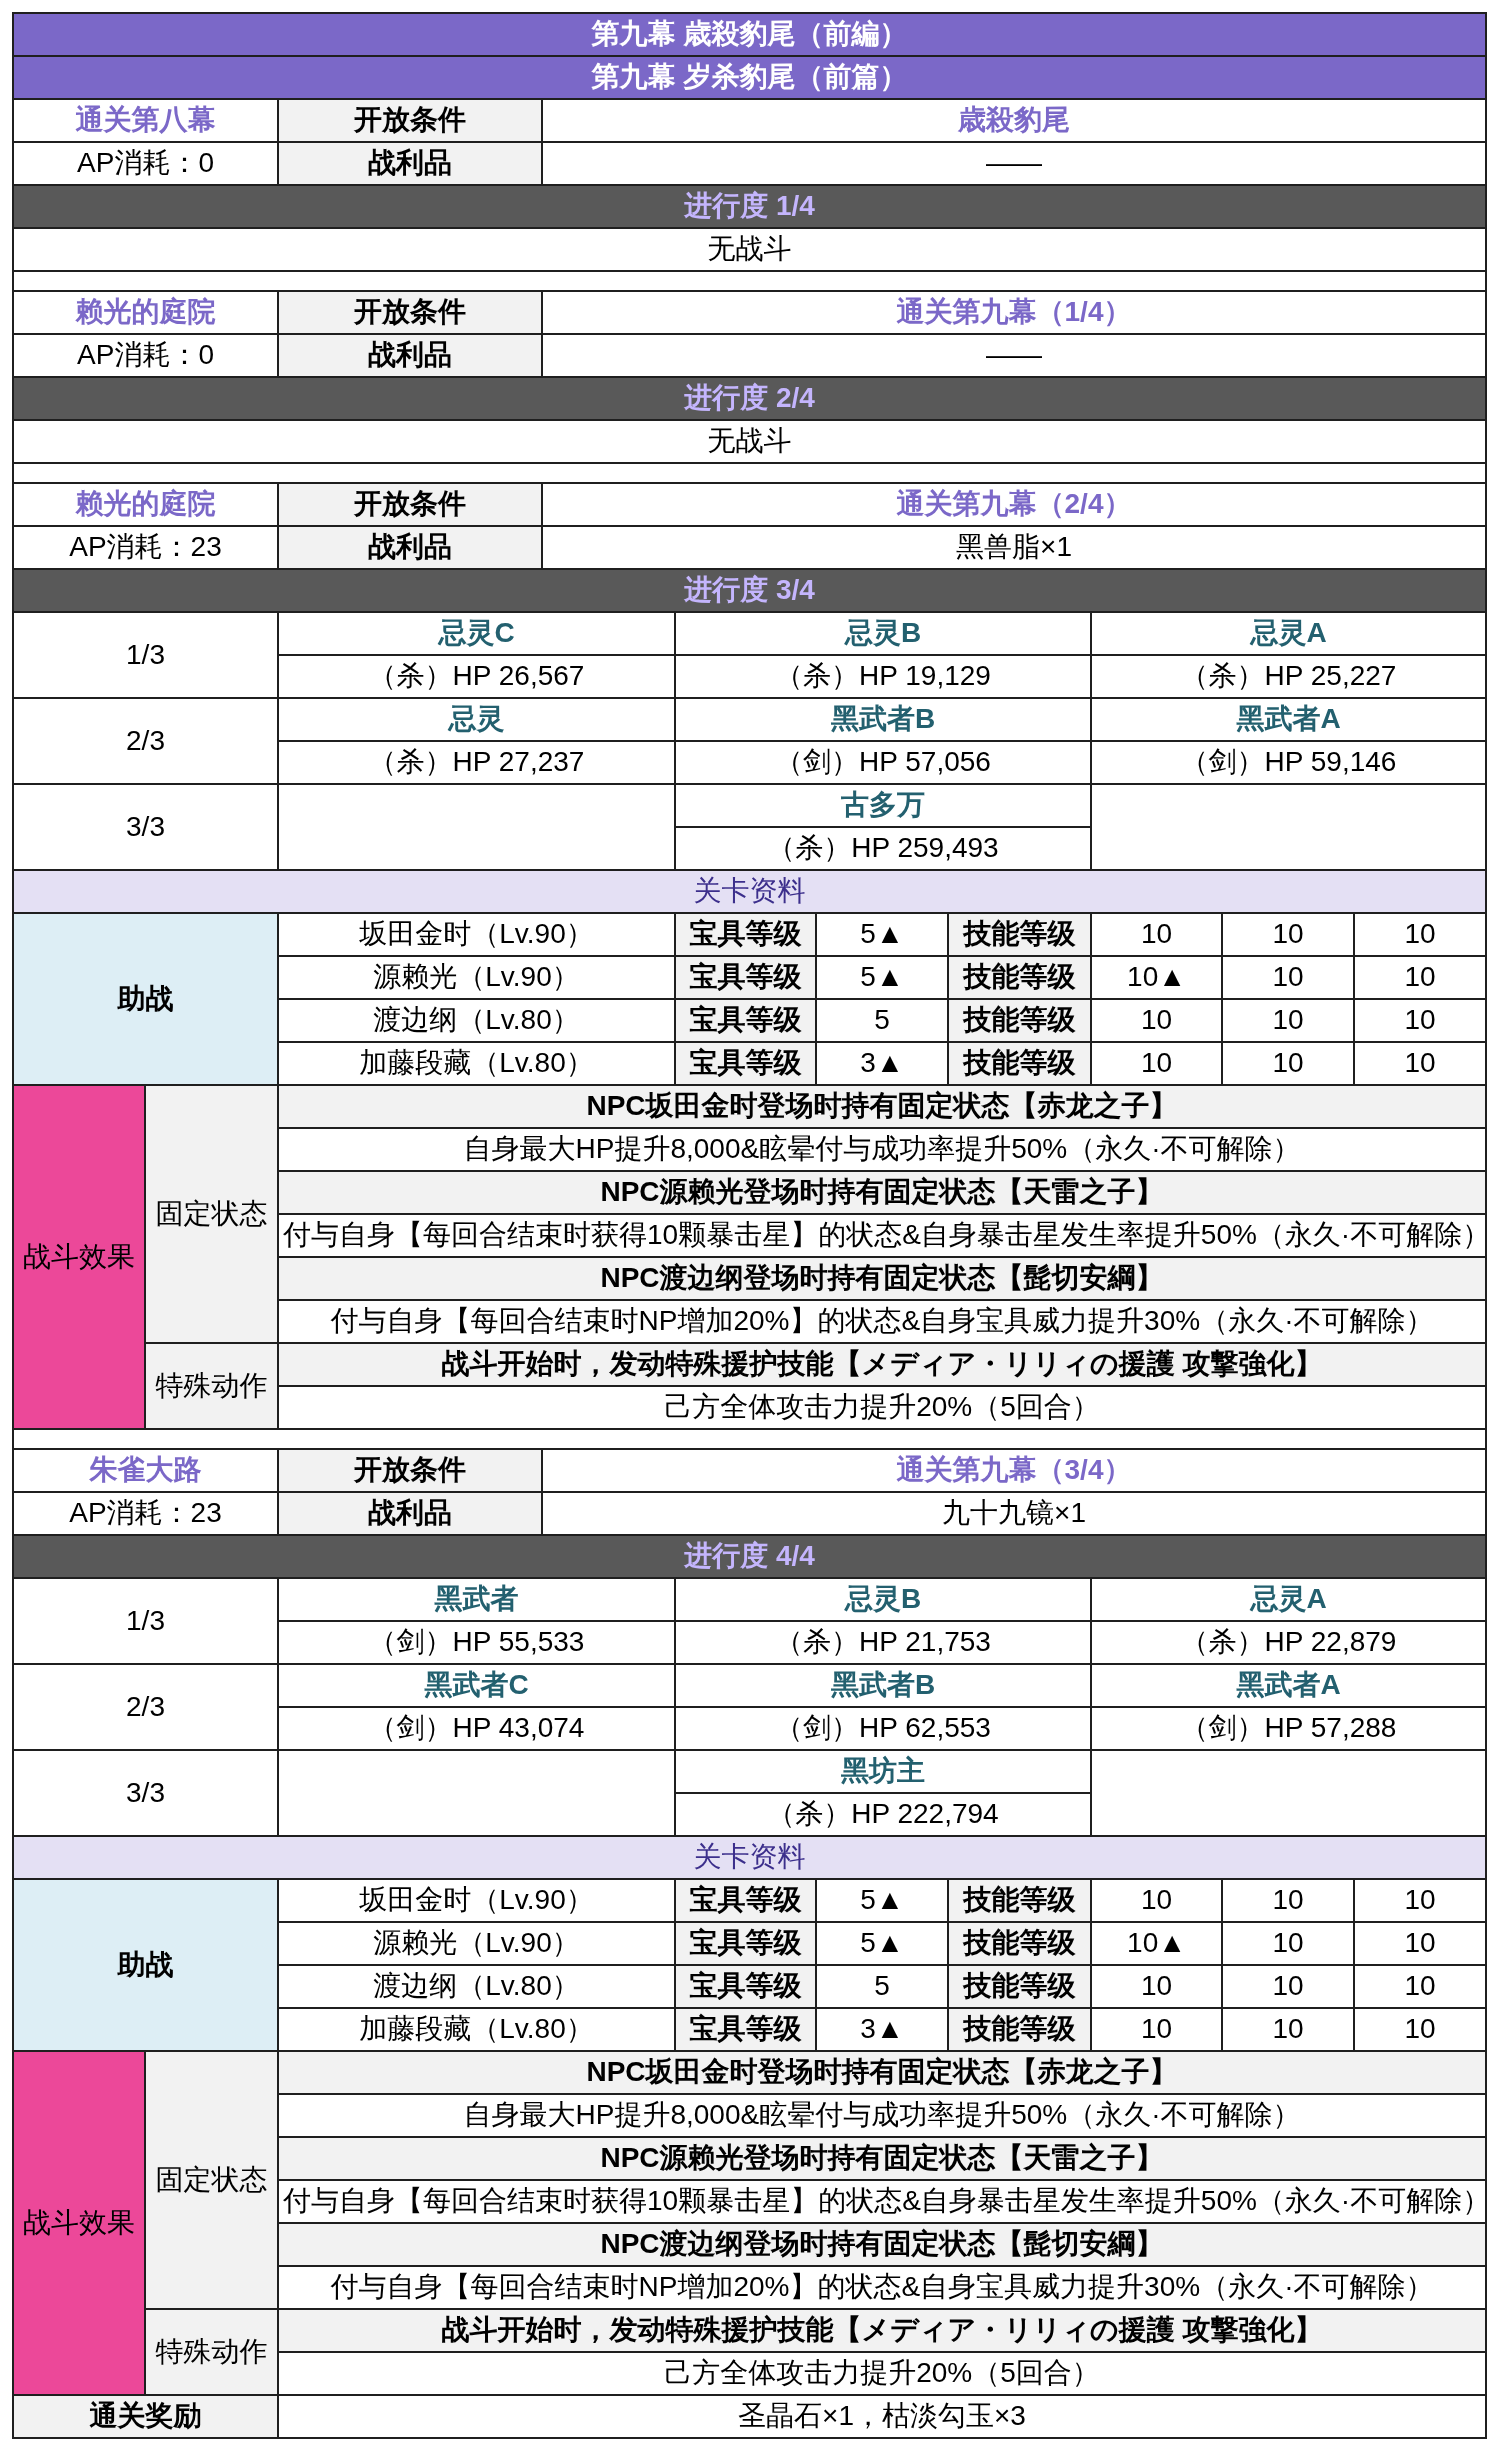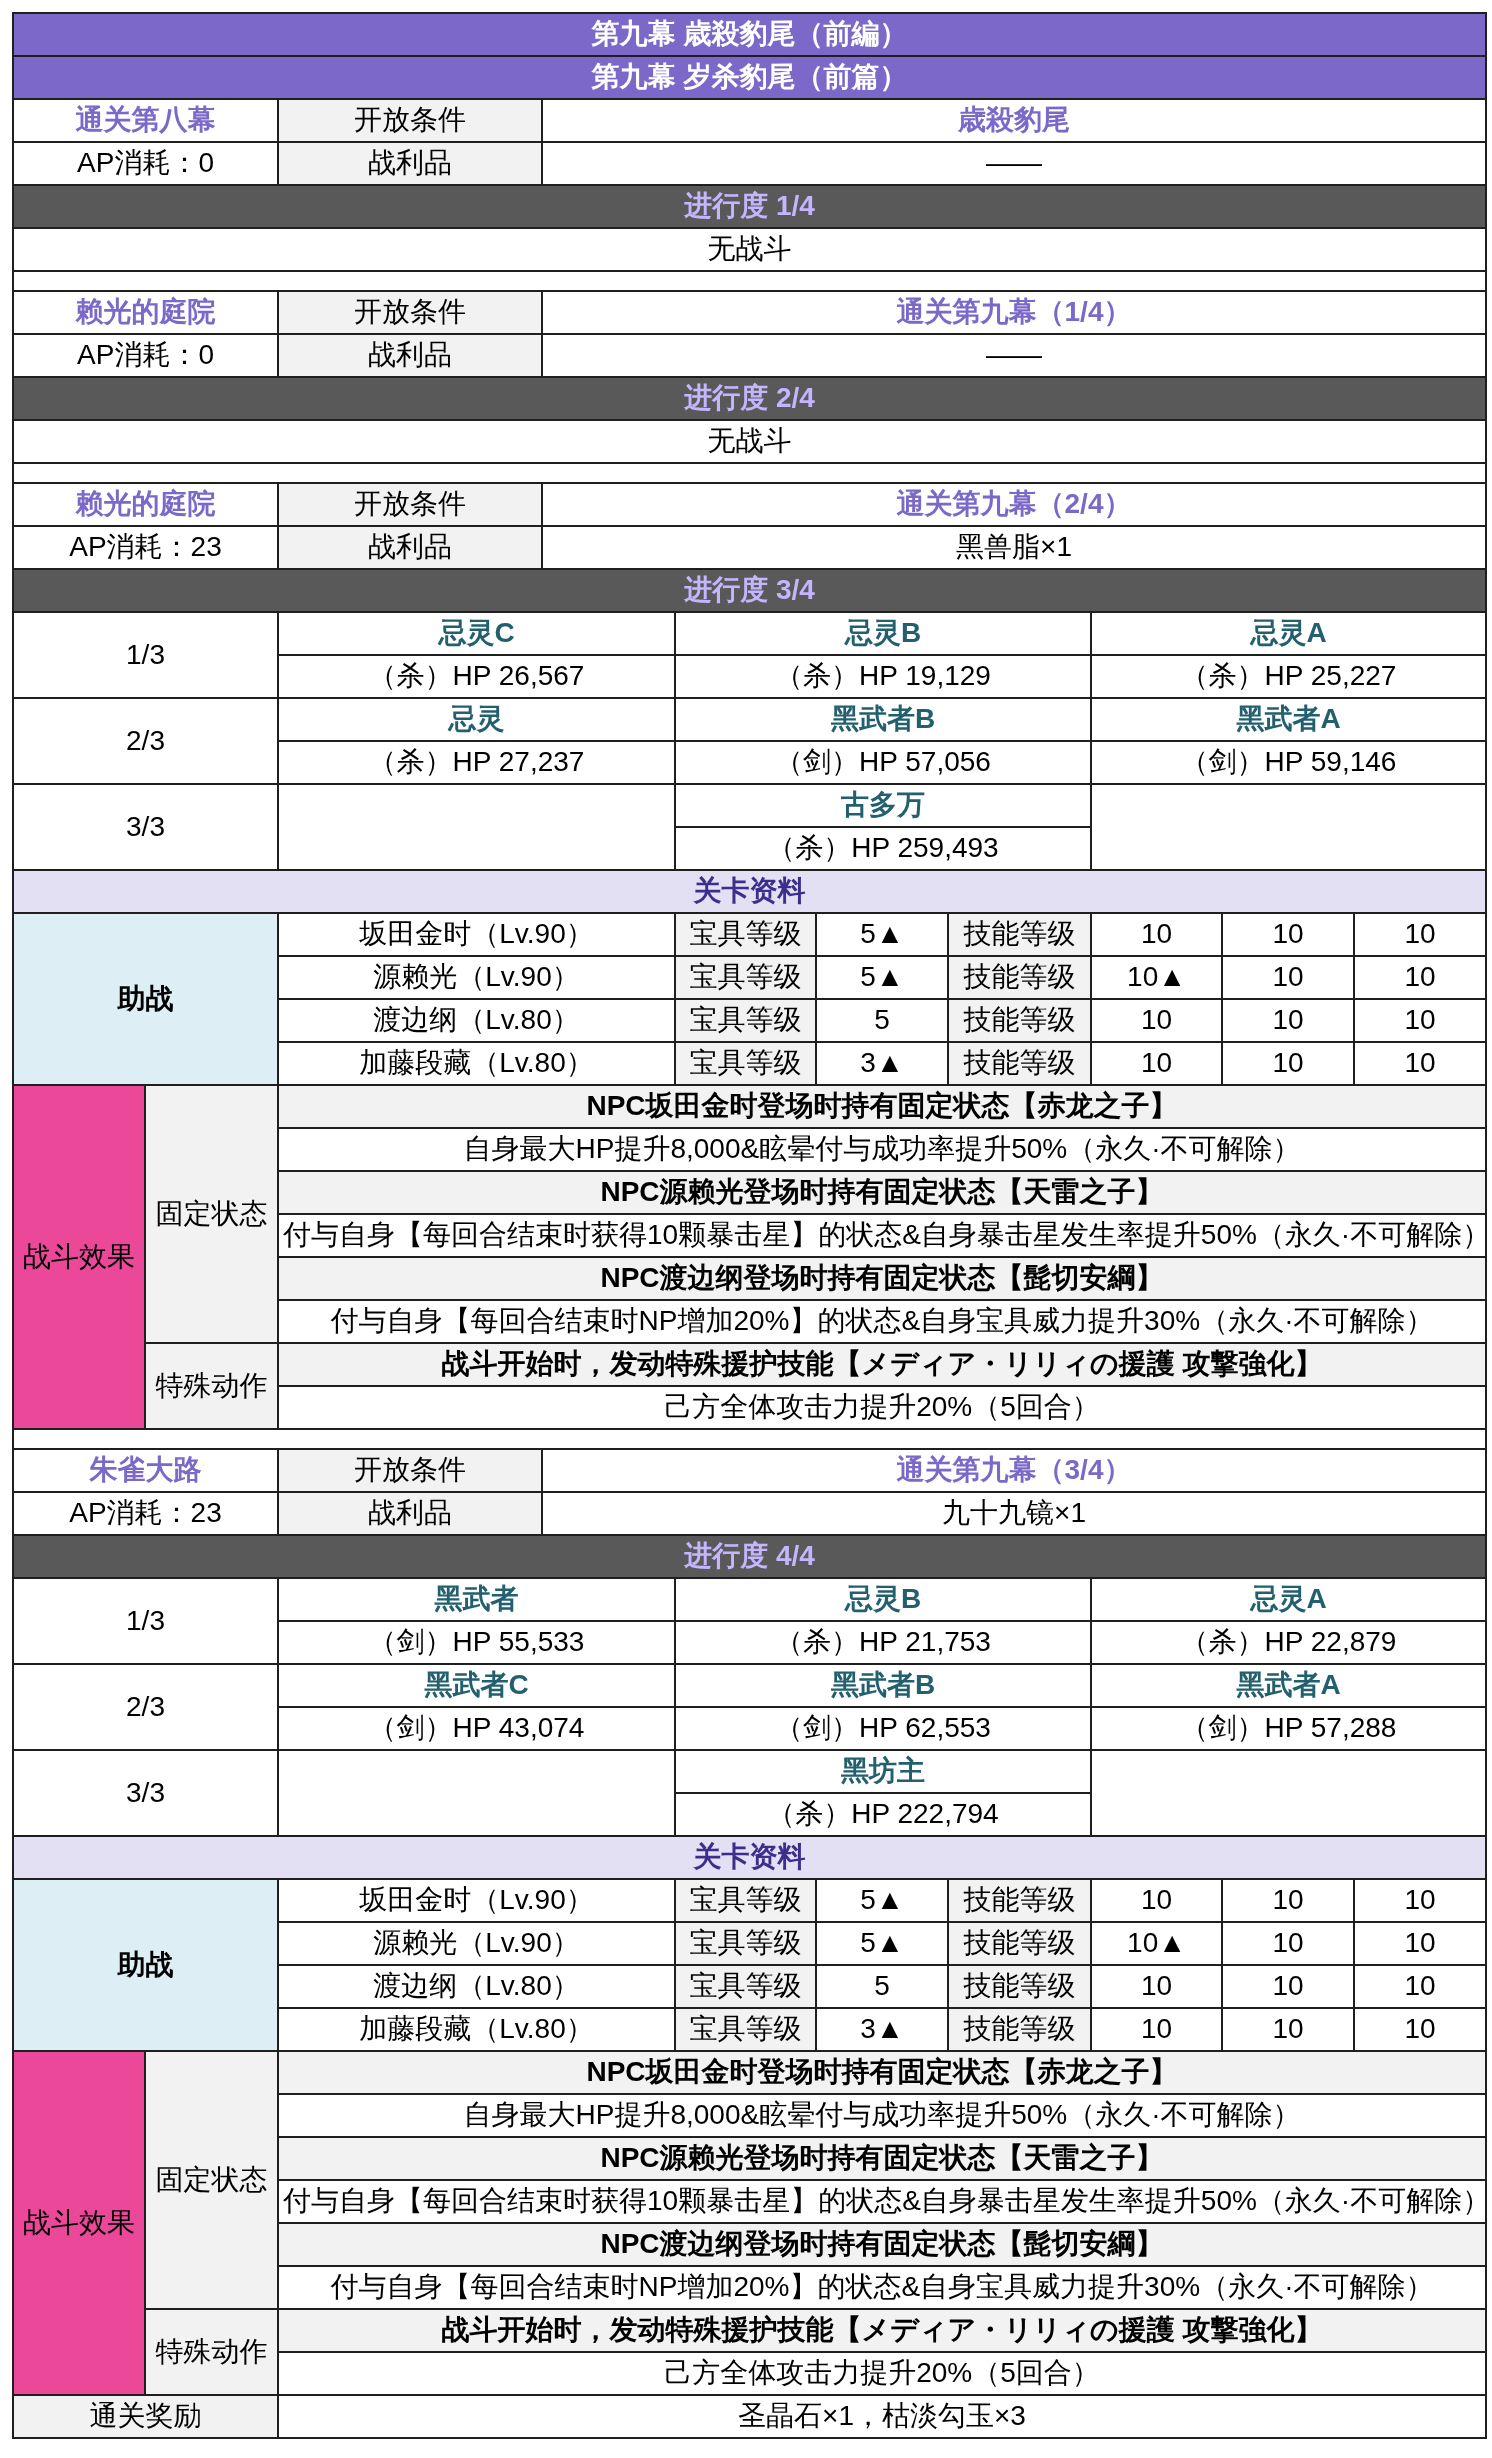--- a/index.html
+++ b/index.html
@@ -16,24 +16,24 @@
   table.guide tr { height: 43px; }
   table.guide tr.spacer { height: 20px; }
   table.guide td {
     border: 2px solid #1f1f1f; text-align: center; vertical-align: middle;
     padding: 0 4px; white-space: nowrap; overflow: hidden; line-height: 1.15;
   }
   tr.spacer td { padding: 0; }
   tr.title td { background: #7b68c8; color: #ffffff; font-weight: bold; }
   td.loc { color: #7b68c8; font-weight: bold; }
   td.cond { color: #7b68c8; font-weight: bold; }
-  td.lbl { background: #f2f2f2; font-weight: normal; }
+  td.lbl { background: #f2f2f2; font-weight: bold; }
   tr.progress td { background: #595959; color: #c4b5fd; font-weight: bold; }
   td.enemy-name { color: #23606f; font-weight: bold; }
-  tr.info td { background: #e4e0f4; color: #3c2f8c; font-weight: bold; }
+  tr.info td { background: #e4e0f4; color: #3c2f8c; font-weight: normal; }
   td.support-lbl { background: #ddeef5; font-weight: bold; }
   td.effect-lbl { background: #ec4899; font-weight: normal; }
   td.effect-sub { background: #f2f2f2; }
   td.eff-title { background: #f2f2f2; font-weight: bold; text-align: left; padding-left: 6px; }
   td.eff-desc { background: #ffffff; text-align: left; padding-left: 6px; }
 </style>
 </head>
 <body>
 
 <table class="guide">

